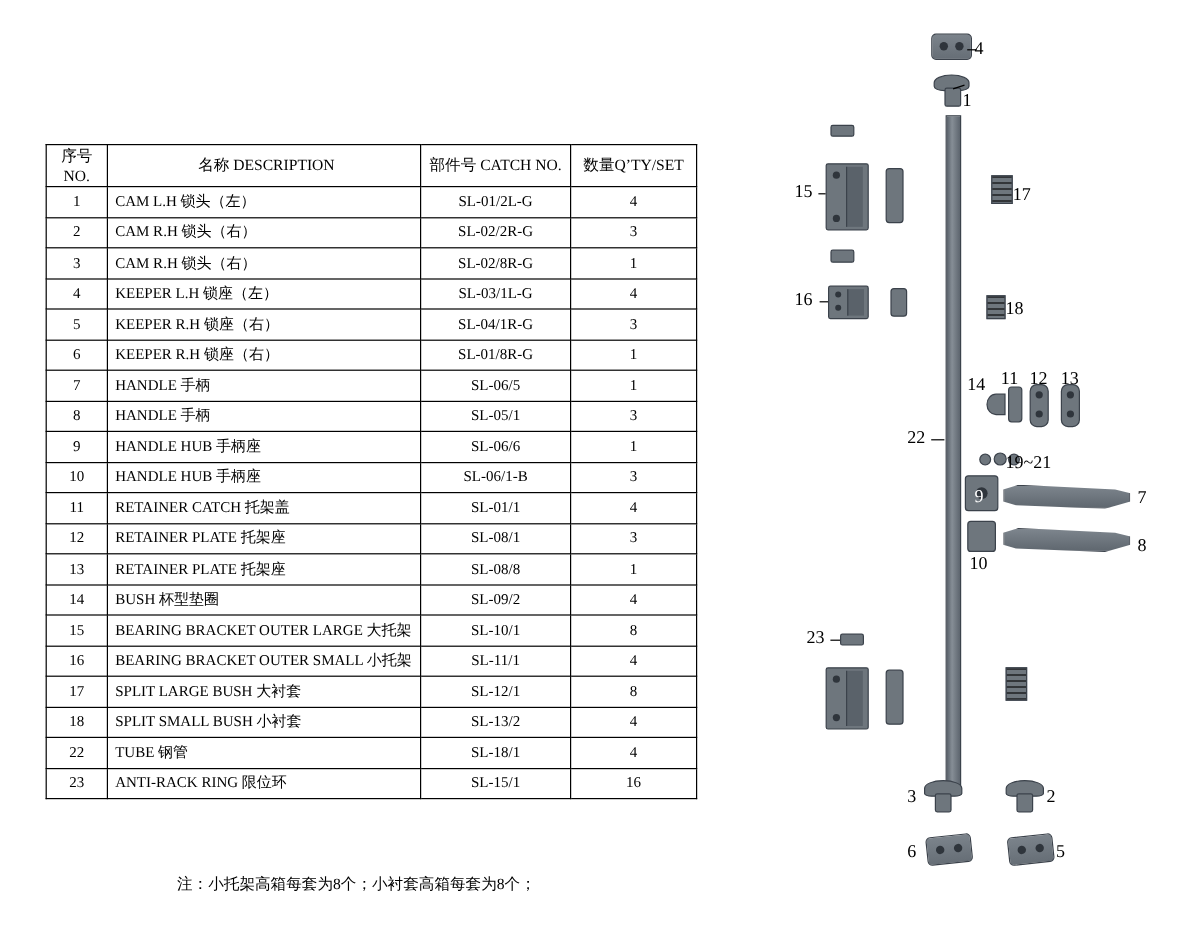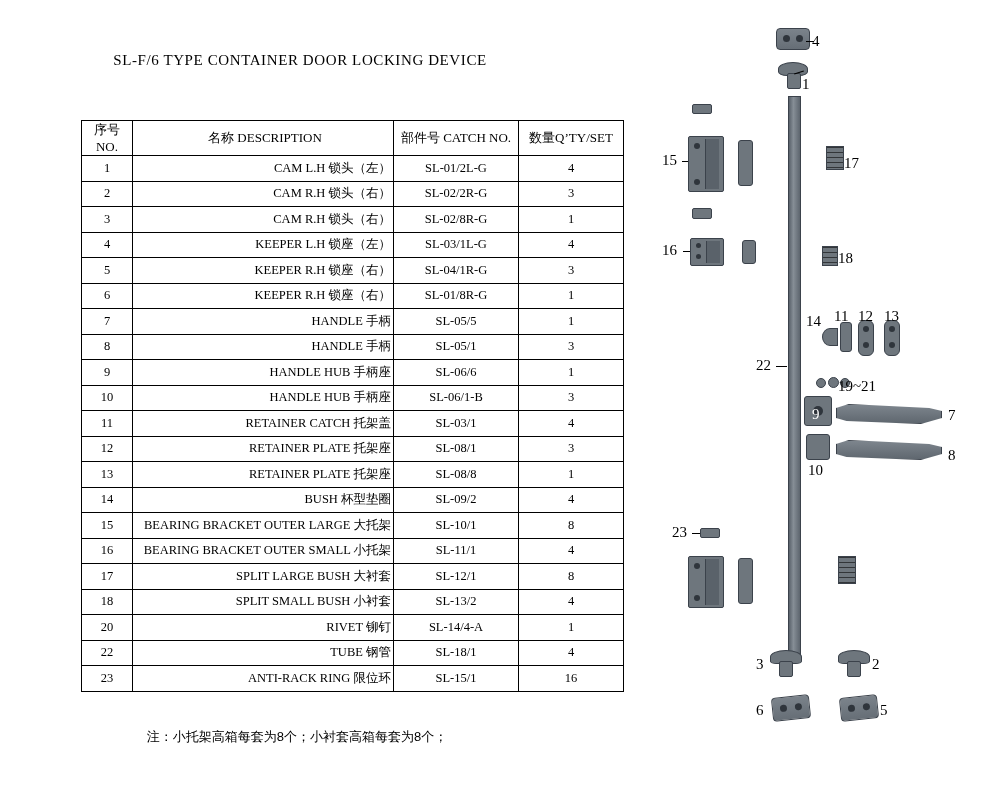--- a/index.html
+++ b/index.html
@@ -46,47 +46,46 @@
     letter-spacing: 1px;
     white-space: nowrap;
   }
   #parts-table {
     position: absolute;
     left: 38px;
     top: 120px;
     width: 518px;
     border-collapse: collapse;
     table-layout: fixed;
-    margin-left: 43px;
   }
   #parts-table th, #parts-table td {
     border: 1px solid #000000;
     height: 24.5px;
     padding: 0 2px;
     font-size: 12.5px;
     font-family: "Liberation Serif", serif;
     font-weight: normal;
     vertical-align: middle;
   }
   #parts-table th {
     text-align: center;
     font-size: 13px;
   }
   .col-no    { width: 46px;  text-align: center; }
-  .col-desc  { width: 252px; text-align: right; padding-left: 6px !important; }
+  .col-desc  { width: 252px; text-align: left; padding-left: 6px !important; }
   .col-part  { width: 120px; text-align: center; }
   .col-qty   { width: 100px; text-align: center; }
   .cn { font-family: "DejaVu Serif", serif; }
   #table-note {
     position: absolute;
     left: 38px;
     top: 728px;
     width: 518px;
     text-align: center;
-    font-family: Liberation Sans, sans-serif;
+    font-family: Liberation Serif, serif;
     font-size: 13px;
     white-space: nowrap;
   }
   
   #diagram {
     position: absolute;
     left: 600px;
     top: 0px;
     width: 400px;
     height: 785px;
@@ -154,21 +153,20 @@
     border-radius: 50%;
   }
 </style>
 </head>
 <body>
 
 <div id="page">
 
   <div id="left-col">
 
-    <div id="title-en">SL-F/6 TYPE CONTAINER DOOR LOCKING DEVICE</div>
 
     <table id="parts-table">
       <thead>
         <tr>
           <th class="col-no cn">序号NO.</th>
           <th class="col-desc cn" style="text-align:center;">名称 DESCRIPTION</th>
           <th class="col-part cn">部件号 CATCH NO.</th>
           <th class="col-qty cn">数量Q’TY/SET</th>
         </tr>
       </thead>
@@ -205,21 +203,21 @@
         </tr>
         <tr>
           <td class="col-no">6</td>
           <td class="col-desc cn">KEEPER R.H 锁座（右）</td>
           <td class="col-part">SL-01/8R-G</td>
           <td class="col-qty">1</td>
         </tr>
         <tr>
           <td class="col-no">7</td>
           <td class="col-desc cn">HANDLE 手柄</td>
-          <td class="col-part">SL-05/5</td>
+          <td class="col-part">SL-06/5</td>
           <td class="col-qty">1</td>
         </tr>
         <tr>
           <td class="col-no">8</td>
           <td class="col-desc cn">HANDLE 手柄</td>
           <td class="col-part">SL-05/1</td>
           <td class="col-qty">3</td>
         </tr>
         <tr>
           <td class="col-no">9</td>
@@ -229,21 +227,21 @@
         </tr>
         <tr>
           <td class="col-no">10</td>
           <td class="col-desc cn">HANDLE HUB 手柄座</td>
           <td class="col-part">SL-06/1-B</td>
           <td class="col-qty">3</td>
         </tr>
         <tr>
           <td class="col-no">11</td>
           <td class="col-desc cn">RETAINER CATCH 托架盖</td>
-          <td class="col-part">SL-03/1</td>
+          <td class="col-part">SL-01/1</td>
           <td class="col-qty">4</td>
         </tr>
         <tr>
           <td class="col-no">12</td>
           <td class="col-desc cn">RETAINER PLATE 托架座</td>
           <td class="col-part">SL-08/1</td>
           <td class="col-qty">3</td>
         </tr>
         <tr>
           <td class="col-no">13</td>
@@ -275,26 +273,20 @@
           <td class="col-part">SL-12/1</td>
           <td class="col-qty">8</td>
         </tr>
         <tr>
           <td class="col-no">18</td>
           <td class="col-desc cn">SPLIT SMALL BUSH 小衬套</td>
           <td class="col-part">SL-13/2</td>
           <td class="col-qty">4</td>
         </tr>
         <tr>
-          <td class="col-no">20</td>
-          <td class="col-desc cn">RIVET 铆钉</td>
-          <td class="col-part">SL-14/4-A</td>
-          <td class="col-qty">1</td>
-        </tr>
-        <tr>
           <td class="col-no">22</td>
           <td class="col-desc cn">TUBE 钢管</td>
           <td class="col-part">SL-18/1</td>
           <td class="col-qty">4</td>
         </tr>
         <tr>
           <td class="col-no">23</td>
           <td class="col-desc cn">ANTI-RACK RING 限位环</td>
           <td class="col-part">SL-15/1</td>
           <td class="col-qty">16</td>

